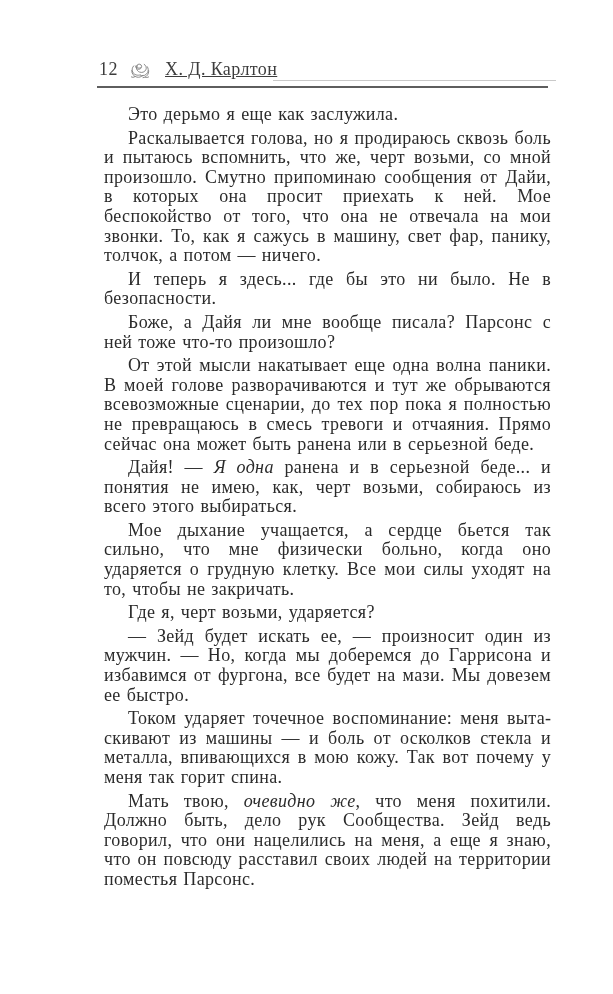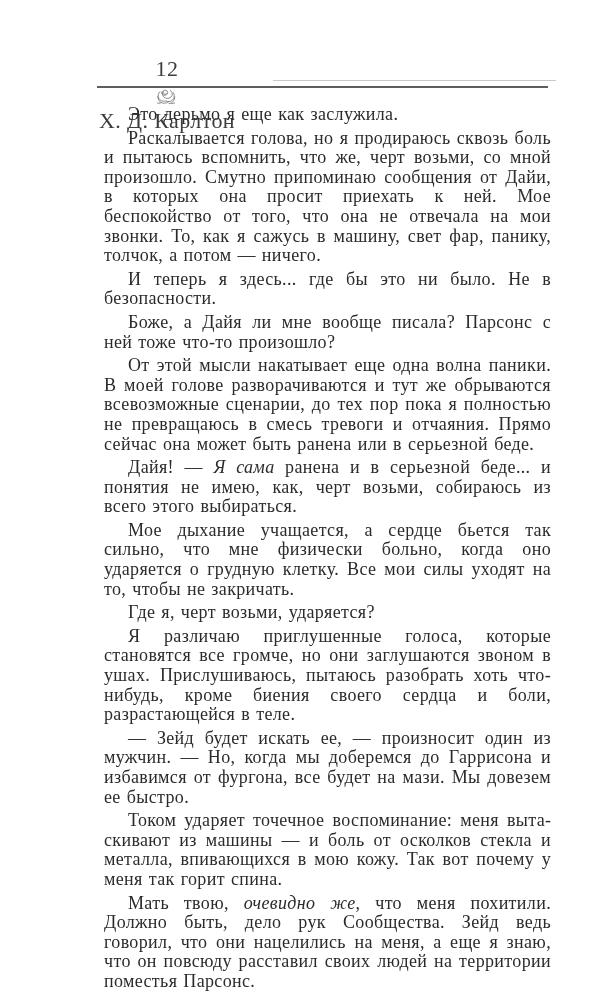--- a/index.html
+++ b/index.html
@@ -17,36 +17,36 @@
   }
   
   .header {
     position: absolute;
     left: 99px;
     top: 56px;
     height: 26px;
     display: flex;
     align-items: center;
     color: #3c3c3c;
-    font-size: 22px;
-    flex-direction: column;
+    font-size: 18px;
   }
   .page-number {
     letter-spacing: 0.5px;
   }
   .ornament {
     width: 26px;
     height: 26px;
     margin-left: 9px;
     margin-right: 12px;
     flex: 0 0 auto;
   }
   .running-title {
     letter-spacing: 0.4px;
     white-space: nowrap;
+    text-decoration: underline;
   }
   .rule-faint {
     position: absolute;
     left: 273px;
     top: 80px;
     width: 283px;
     height: 1px;
     background: #c9c9c9;
   }
   .rule-main {
@@ -105,22 +105,21 @@
 
   <div class="rule-faint"></div>
   <div class="rule-main"></div>
 
   <main class="body-text">
       <p><span>Это дерьмо я еще как заслужила.</span></p>
       <p><span>Раскалывается голова, но я продираюсь сквозь боль и пытаюсь вспомнить, что же, черт возьми, со мной про­изошло. Смутно припоминаю сообщения от Дайи, в ко­торых она просит приехать к ней. Мое беспокойство от того, что она не отвечала на мои звонки. То, как я сажусь в машину, свет фар, панику, толчок, а потом — ничего.</span></p>
       <p><span>И теперь я здесь... где бы это ни было. Не в безопас­ности.</span></p>
       <p><span>Боже, а Дайя ли мне вообще писала? Парсонс с ней тоже что-то произошло?</span></p>
       <p><span>От этой мысли накатывает еще одна волна паники. В моей голове разворачиваются и тут же обрываются всевозможные сценарии, до тех пор пока я полностью не превращаюсь в смесь тревоги и отчаяния. Прямо сейчас она может быть ранена или в серьезной беде.</span></p>
-      <p><span>Дайя! — </span><em>Я сама</em><span> ранена и в серьезной беде... и поня­тия не имею, как, черт возьми, собираюсь из всего этого выбираться.</span></p>
+      <p><span>Дайя! — </span><em>Я одна</em><span> ранена и в серьезной беде... и поня­тия не имею, как, черт возьми, собираюсь из всего этого выбираться.</span></p>
       <p><span>Мое дыхание учащается, а сердце бьется так сильно, что мне физически больно, когда оно ударяется о грудную клетку. Все мои силы уходят на то, чтобы не закричать.</span></p>
       <p><span>Где я, черт возьми, ударяется?</span></p>
-      <p><span>Я различаю приглушенные голоса, которые становят­ся все громче, но они заглушаются звоном в ушах. При­слушиваюсь, пытаюсь разобрать хоть что-нибудь, кроме биения своего сердца и боли, разрастающейся в теле.</span></p>
       <p><span>— Зейд будет искать ее, — произносит один из муж­чин. — Но, когда мы доберемся до Гаррисона и избавим­ся от фургона, все будет на мази. Мы довезем ее быстро.</span></p>
       <p><span>Током ударяет точечное воспоминание: меня выта­скивают из машины — и боль от осколков стекла и ме­талла, впивающихся в мою кожу. Так вот почему у меня так горит спина.</span></p>
       <p><span>Мать твою, </span><em>очевидно же</em><span>, что меня похитили. Должно быть, дело рук Сообщества. Зейд ведь говорил, что они нацелились на меня, а еще я знаю, что он повсюду рас­ставил своих людей на территории поместья Парсонс.</span></p>
     </main>
 
 </div>
 
 </body></html>

